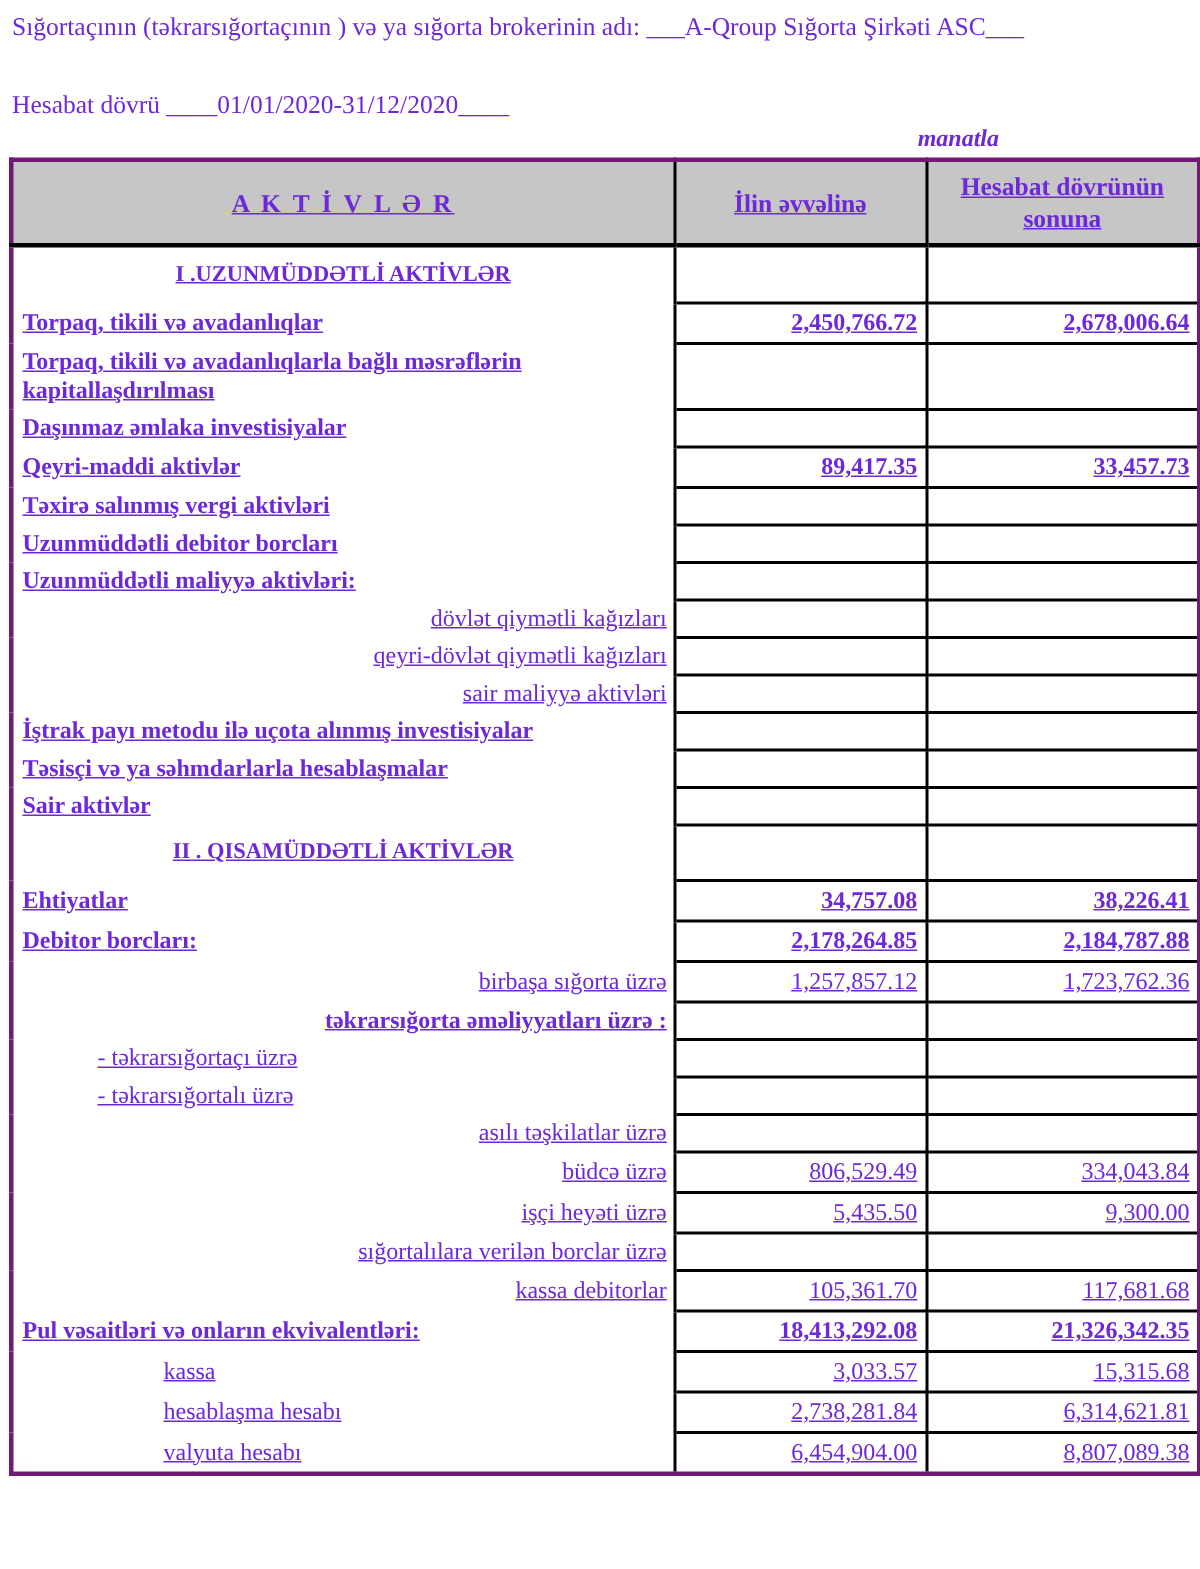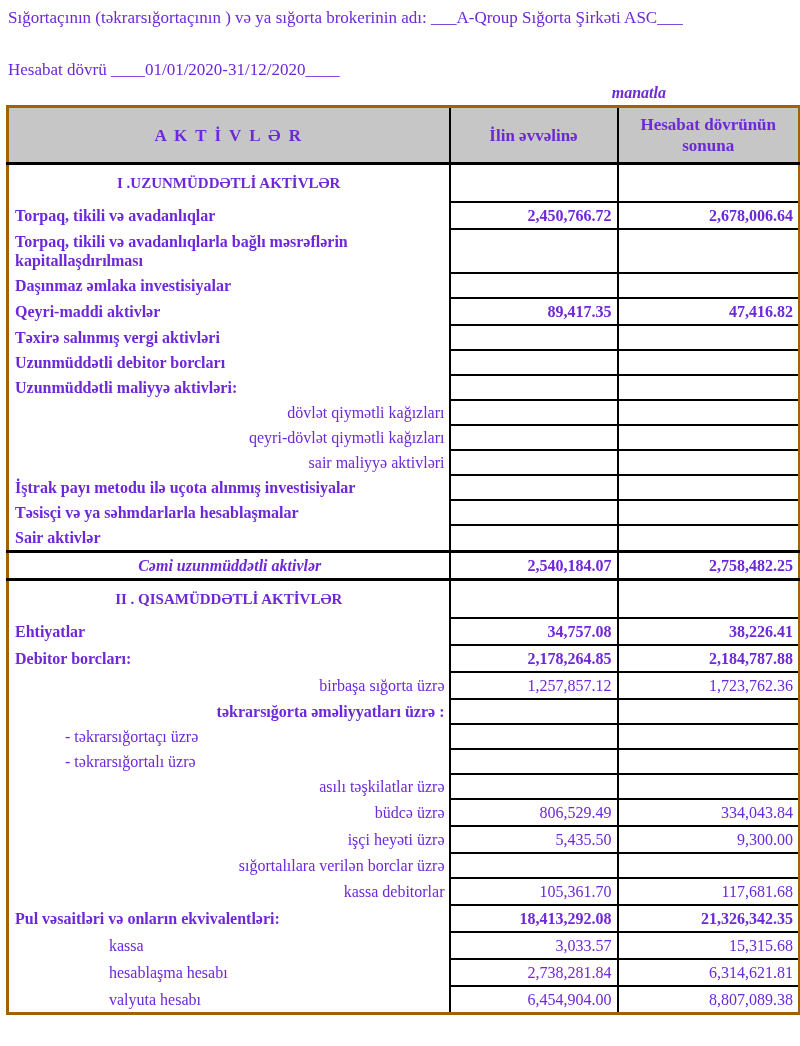--- a/index.html
+++ b/index.html
@@ -31,21 +31,22 @@
     font-size: 16px;
     font-weight: bold;
     font-style: italic;
   }
   table.bs {
     position: absolute;
     left: 6px; top: 105px;
     width: 792px;
     border-collapse: collapse;
     table-layout: fixed;
-    border: 3px solid #a16207;
+    border: 3px solid #701a75;
+    text-decoration: underline;
   }
   table.bs th {
     background: #c6c6c6;
     border: 2px solid #000;
     border-bottom: 3px solid #000;
     font-weight: bold;
     font-size: 17px;
     text-align: center;
     vertical-align: middle;
     padding: 6px 4px;
@@ -129,21 +130,21 @@
           <td class="val"></td>
         </tr>
         <tr class="bold">
           <td class="label">Daşınmaz əmlaka investisiyalar</td>
           <td class="val"></td>
           <td class="val"></td>
         </tr>
         <tr class="bold">
           <td class="label">Qeyri-maddi aktivlər</td>
           <td class="val">89,417.35</td>
-          <td class="val">47,416.82</td>
+          <td class="val">33,457.73</td>
         </tr>
         <tr class="bold">
           <td class="label">Təxirə salınmış vergi aktivləri</td>
           <td class="val"></td>
           <td class="val"></td>
         </tr>
         <tr class="bold">
           <td class="label">Uzunmüddətli debitor borcları</td>
           <td class="val"></td>
           <td class="val"></td>
@@ -175,25 +176,20 @@
         </tr>
         <tr class="bold">
           <td class="label">Təsisçi və ya səhmdarlarla hesablaşmalar</td>
           <td class="val"></td>
           <td class="val"></td>
         </tr>
         <tr class="bold">
           <td class="label">Sair aktivlər</td>
           <td class="val"></td>
           <td class="val"></td>
-        </tr>
-        <tr class="total">
-          <td class="label">Cəmi uzunmüddətli aktivlər</td>
-          <td class="val">2,540,184.07</td>
-          <td class="val">2,758,482.25</td>
         </tr>
         <tr class="section">
           <td class="label">II . QISAMÜDDƏTLİ AKTİVLƏR</td>
           <td class="val"></td>
           <td class="val"></td>
         </tr>
         <tr class="bold">
           <td class="label">Ehtiyatlar</td>
           <td class="val">34,757.08</td>
           <td class="val">38,226.41</td>

